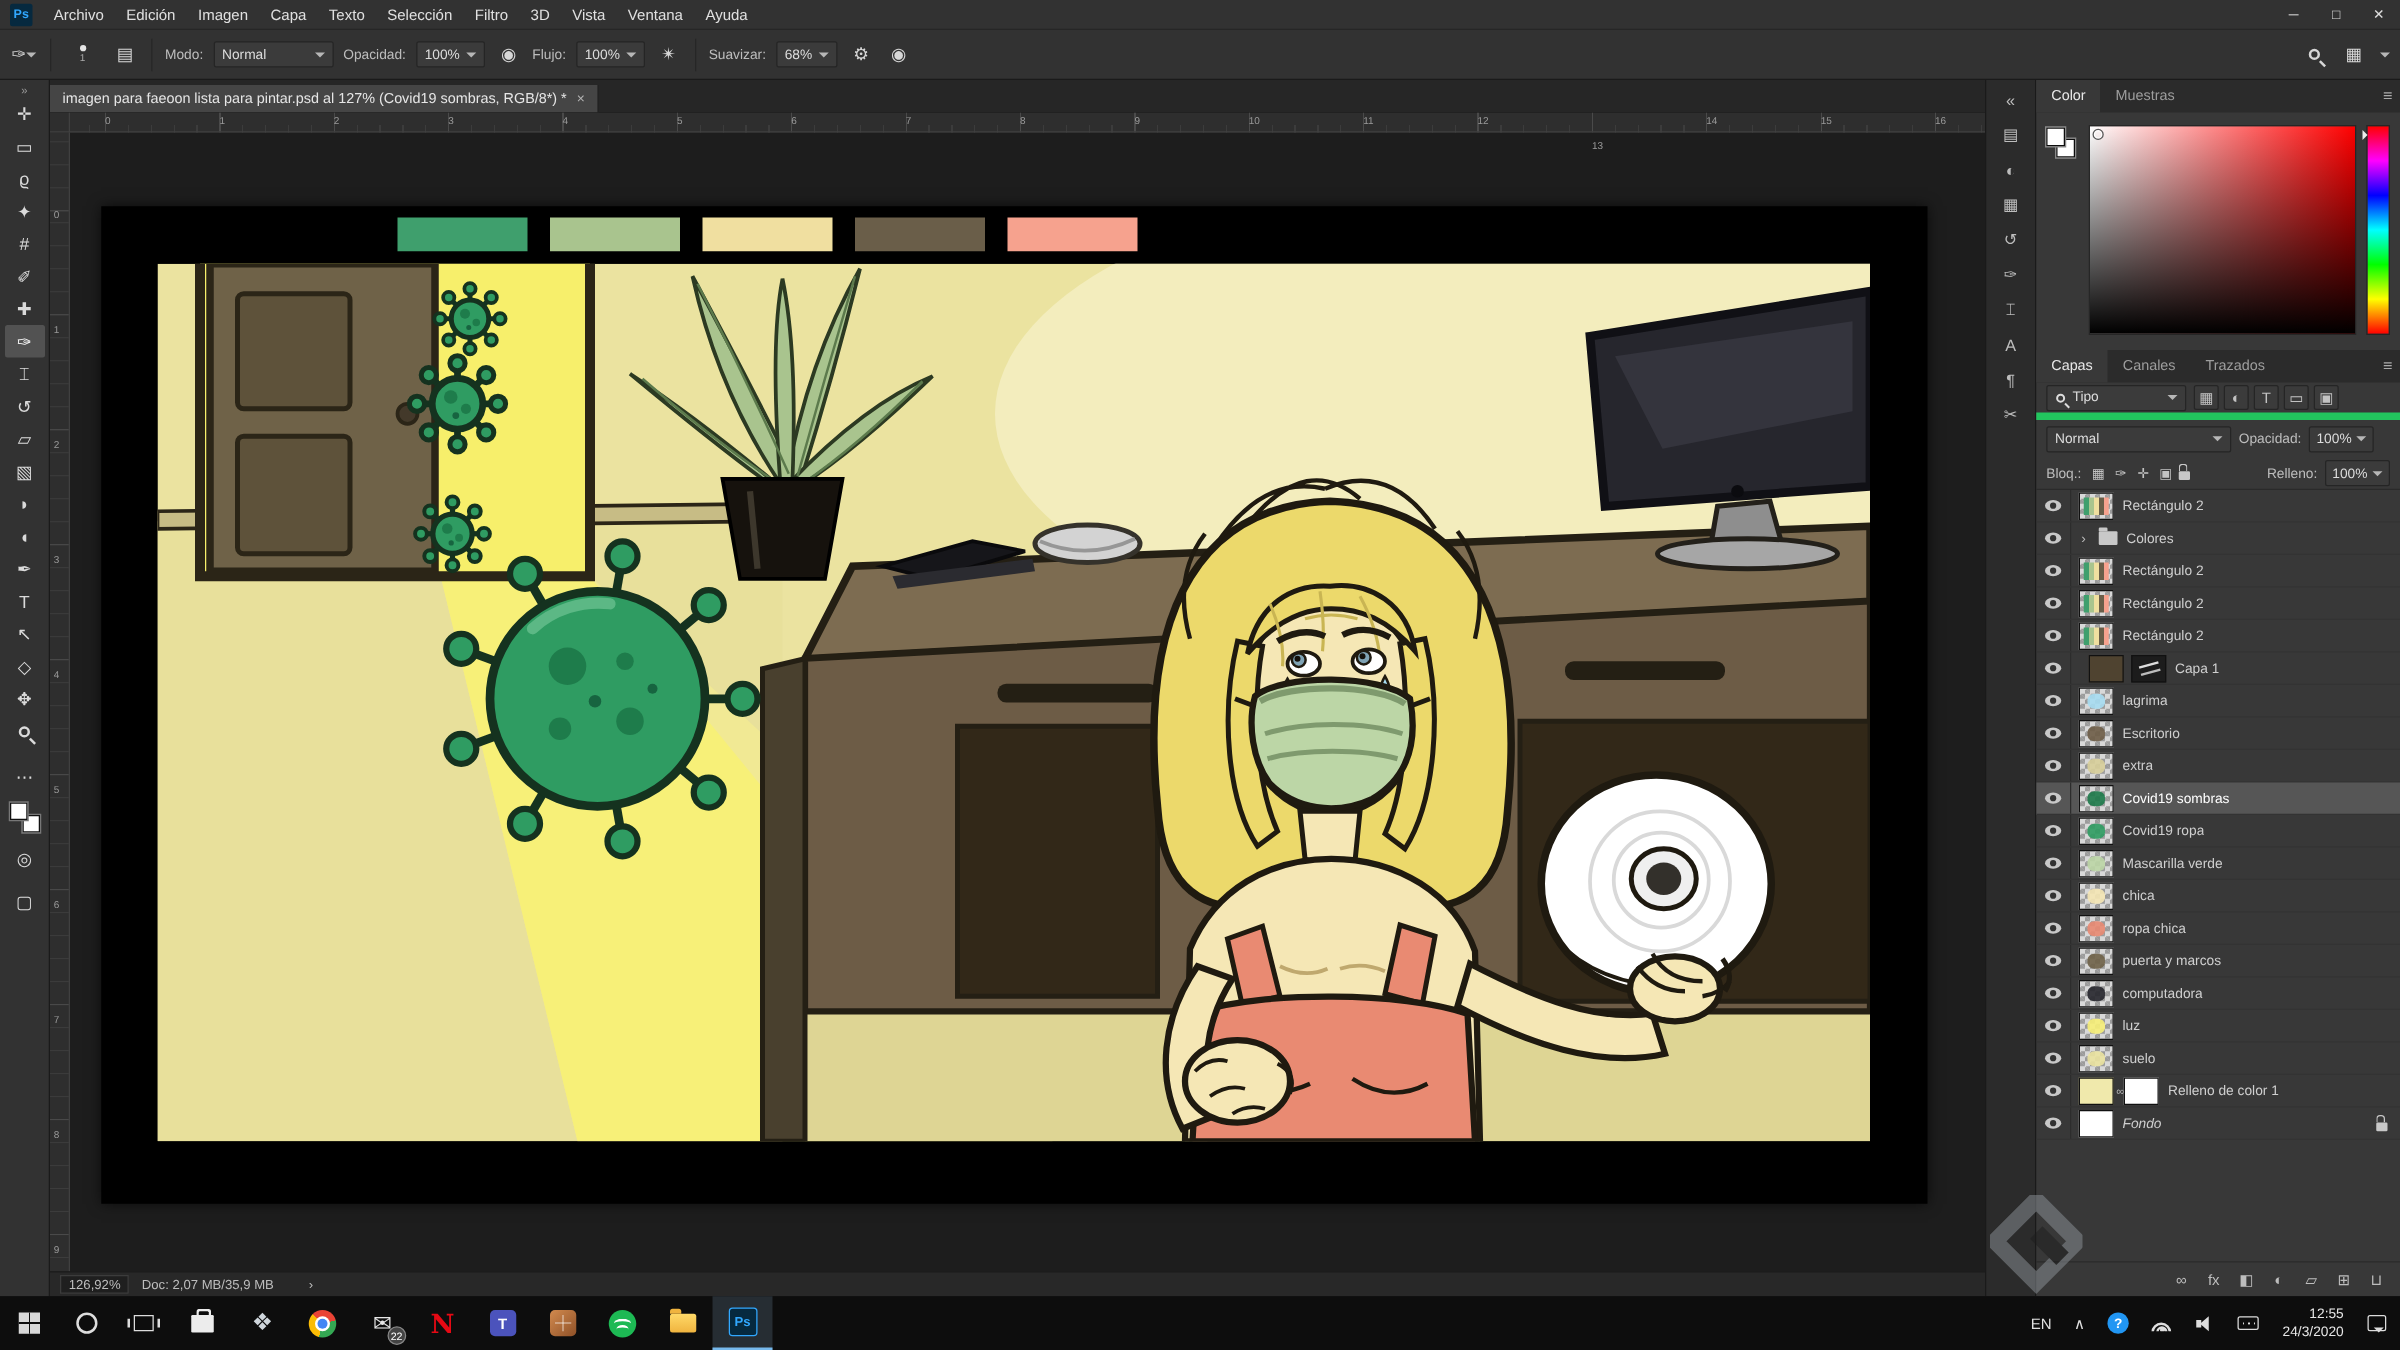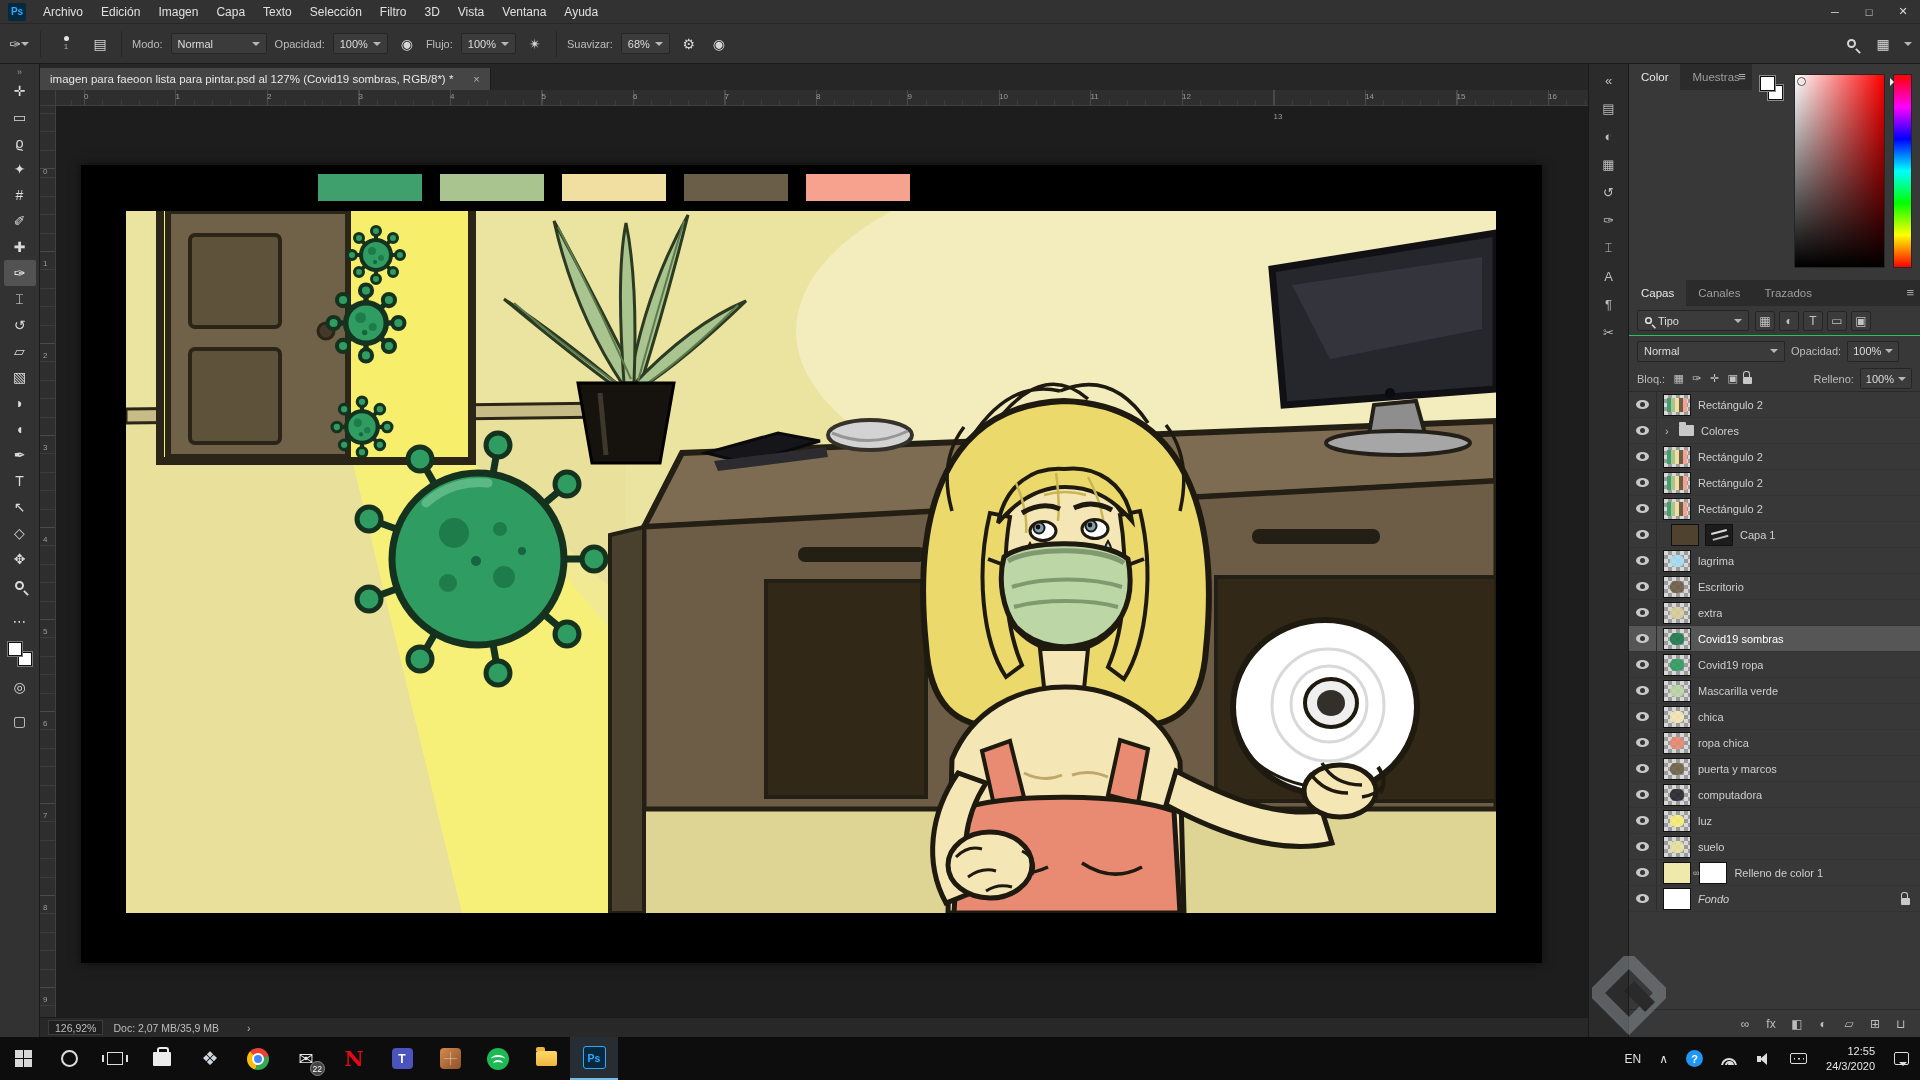--- a/index.html
+++ b/index.html
@@ -32,21 +32,21 @@
   .tb-top{font-size:9px;color:#999;height:12px;line-height:12px}
   .tool{width:32px;height:26px;display:flex;align-items:center;justify-content:center;font-size:14px;color:#dadada;border-radius:2px}
   .tool.selected{background:#525252;color:#fff}
   .tb-foot{margin-top:10px;display:flex;flex-direction:column;align-items:center;gap:8px}
   .fgbg{position:relative;width:24px;height:24px}
   .fgbg .fg,.fgbg .bg{position:absolute;width:14px;height:14px;background:#fff;border:1px solid #111;box-shadow:0 0 0 1px #777}
   .fgbg .fg{left:0;top:0;z-index:2}.fgbg .bg{right:0;bottom:0}
   
   #document-area{flex:1;display:flex;flex-direction:column;min-width:0}
   #tabbar{height:26px;background:#262626;display:flex;align-items:flex-end}
-  #doc-tab{height:22px;background:#454545;display:flex;align-items:center;padding:0 10px;gap:20px;border-right:1px solid #1a1a1a}
+  #doc-tab{height:22px;background:#454545;display:flex;align-items:center;padding:0 10px;gap:8px;border-right:1px solid #1a1a1a}
   #doc-tab .t{font-size:11.5px;color:#e6e6e6;white-space:nowrap}
   #doc-tab .x{font-size:11px;color:#b5b5b5}
   #canvas-wrap{flex:1;position:relative;background:#1d1d1d;overflow:hidden}
   .ruler{position:absolute;background:#2e2e2e;z-index:5}
   #ruler-top{left:16px;right:0;top:0;height:16px;border-bottom:1px solid #404040;
     background-image:repeating-linear-gradient(90deg,#4a4a4a 0 1px,transparent 1px 91.5px),
                      repeating-linear-gradient(90deg,#3c3c3c 0 1px,transparent 1px 18.3px);
     background-position:28px 0,28px 10px;background-repeat:repeat-x;background-color:#2e2e2e}
   #ruler-left{left:0;top:16px;bottom:0;width:16px;border-right:1px solid #404040;
     background-image:repeating-linear-gradient(0deg,#4a4a4a 0 1px,transparent 1px 92px),
@@ -65,35 +65,35 @@
   
   #collapsed-strip{width:40px;background:#2b2b2b;border-left:1px solid #1a1a1a;display:flex;flex-direction:column;align-items:center;padding-top:4px;gap:4px}
   .cicon{width:28px;height:24px;display:flex;align-items:center;justify-content:center;font-size:13px;color:#bdbdbd;border-radius:2px}
   
   #right-panels{width:292px;background:#383838;border-left:1px solid #1a1a1a;display:flex;flex-direction:column}
   .ptabs{height:26px;background:#2b2b2b;display:flex;align-items:flex-end;padding-left:0;position:relative}
   .ptab{height:26px;display:flex;align-items:center;padding:0 12px;font-size:11.5px;color:#9e9e9e}
   .ptab.active{background:#383838;color:#e8e8e8}
   .pmenu{position:absolute;right:6px;top:5px;color:#aaa;font-size:13px}
   
-  #color-panel{height:216px;display:flex;flex-direction:row}
+  #color-panel{height:216px;display:flex;flex-direction:column}
   #color-body{flex:1;display:flex;padding:10px 8px 12px 8px;gap:8px}
   #cp-fgbg{width:26px;position:relative}
   #cp-fgbg .fg,#cp-fgbg .bg{position:absolute;width:15px;height:15px;background:#fff;border:1px solid #0d0d0d;box-shadow:0 0 0 1px #8a8a8a}
   #cp-fgbg .fg{left:0;top:2px;z-index:2}#cp-fgbg .bg{left:8px;top:11px}
   #cp-grad{flex:1;position:relative;border:1px solid #262626;
     background:linear-gradient(to bottom,rgba(0,0,0,0),#000),linear-gradient(to right,#fff,#f00)}
   #cp-cursor{position:absolute;left:2px;top:2px;width:9px;height:9px;border:1.5px solid #555;border-radius:50%;background:transparent;box-shadow:0 0 0 1px #fff inset}
   #cp-hue{width:19px;border:1px solid #262626;position:relative;
     background:linear-gradient(to bottom,#f00,#f0f,#00f,#0ff,#0f0,#ff0,#f00)}
   #cp-hue-marker{position:absolute;left:-4px;top:3px;width:0;height:0;border:4px solid transparent;border-left-color:#eee}
   
   #layers-panel{flex:1;display:flex;flex-direction:column;min-height:0}
   .lrow{display:flex;align-items:center;gap:6px;padding:0 8px;font-size:11px;color:#c9c9c9}
-  #layers-filter{height:30px;border-bottom:1px solid #22c55e}
+  #layers-filter{height:30px;border-bottom:6px solid #22c55e}
   #filter-dd{width:112px}
   .fico{width:20px;height:20px;display:flex;align-items:center;justify-content:center;font-size:12px;color:#c2c2c2;background:#3b3b3b;border:1px solid #252525;border-radius:2px}
   #layers-blend{height:30px}
   #blend-dd{width:148px;justify-content:space-between}
   .chipval{display:flex;align-items:center;gap:4px;background:#3b3b3b;border:1px solid #252525;height:21px;padding:0 5px;border-radius:2px;color:#ddd}
   #layers-lock{height:26px;border-bottom:1px solid #2a2a2a}
   .lockico-g{font-size:11px;color:#c2c2c2;width:15px;text-align:center}
   .csslock{display:inline-block;width:9px;height:7px;background:#c8c8c8;border-radius:1px;position:relative;margin-top:5px}
   .csslock::before{content:"";position:absolute;width:5px;height:5px;border:1.5px solid #c8c8c8;border-bottom:none;border-radius:3px 3px 0 0;left:0px;top:-6px}
   #layers-list{flex:1;overflow:hidden}

